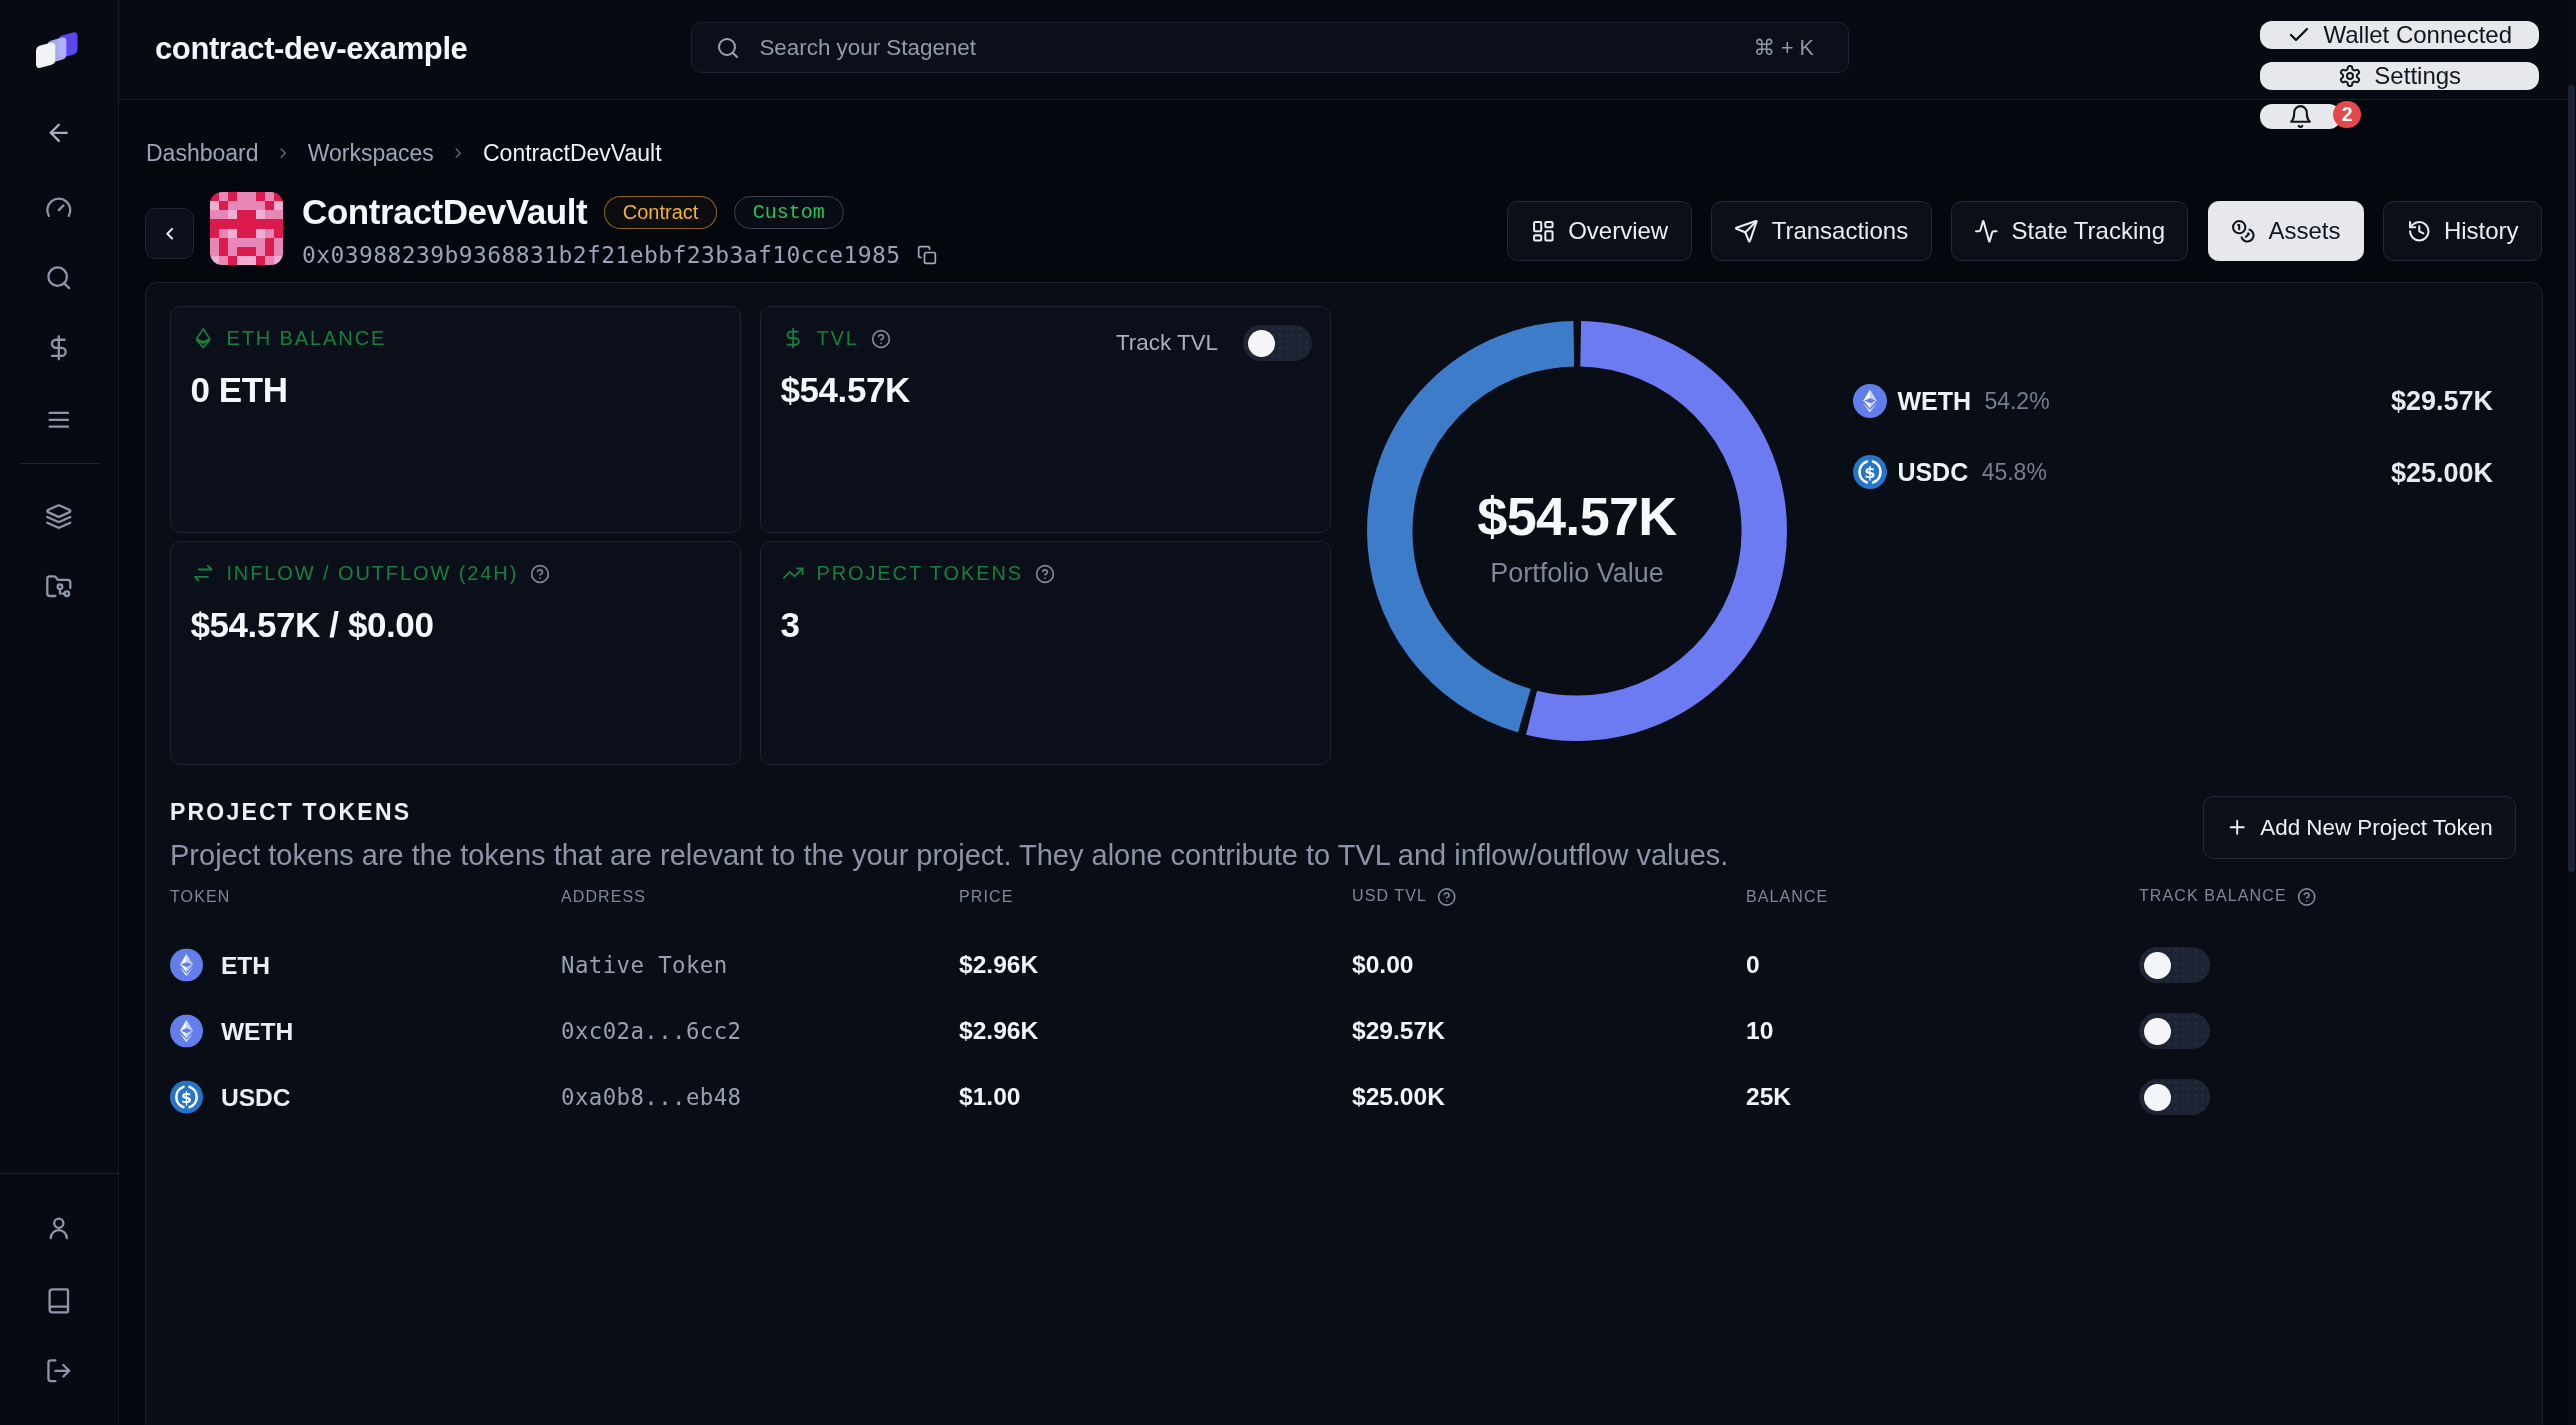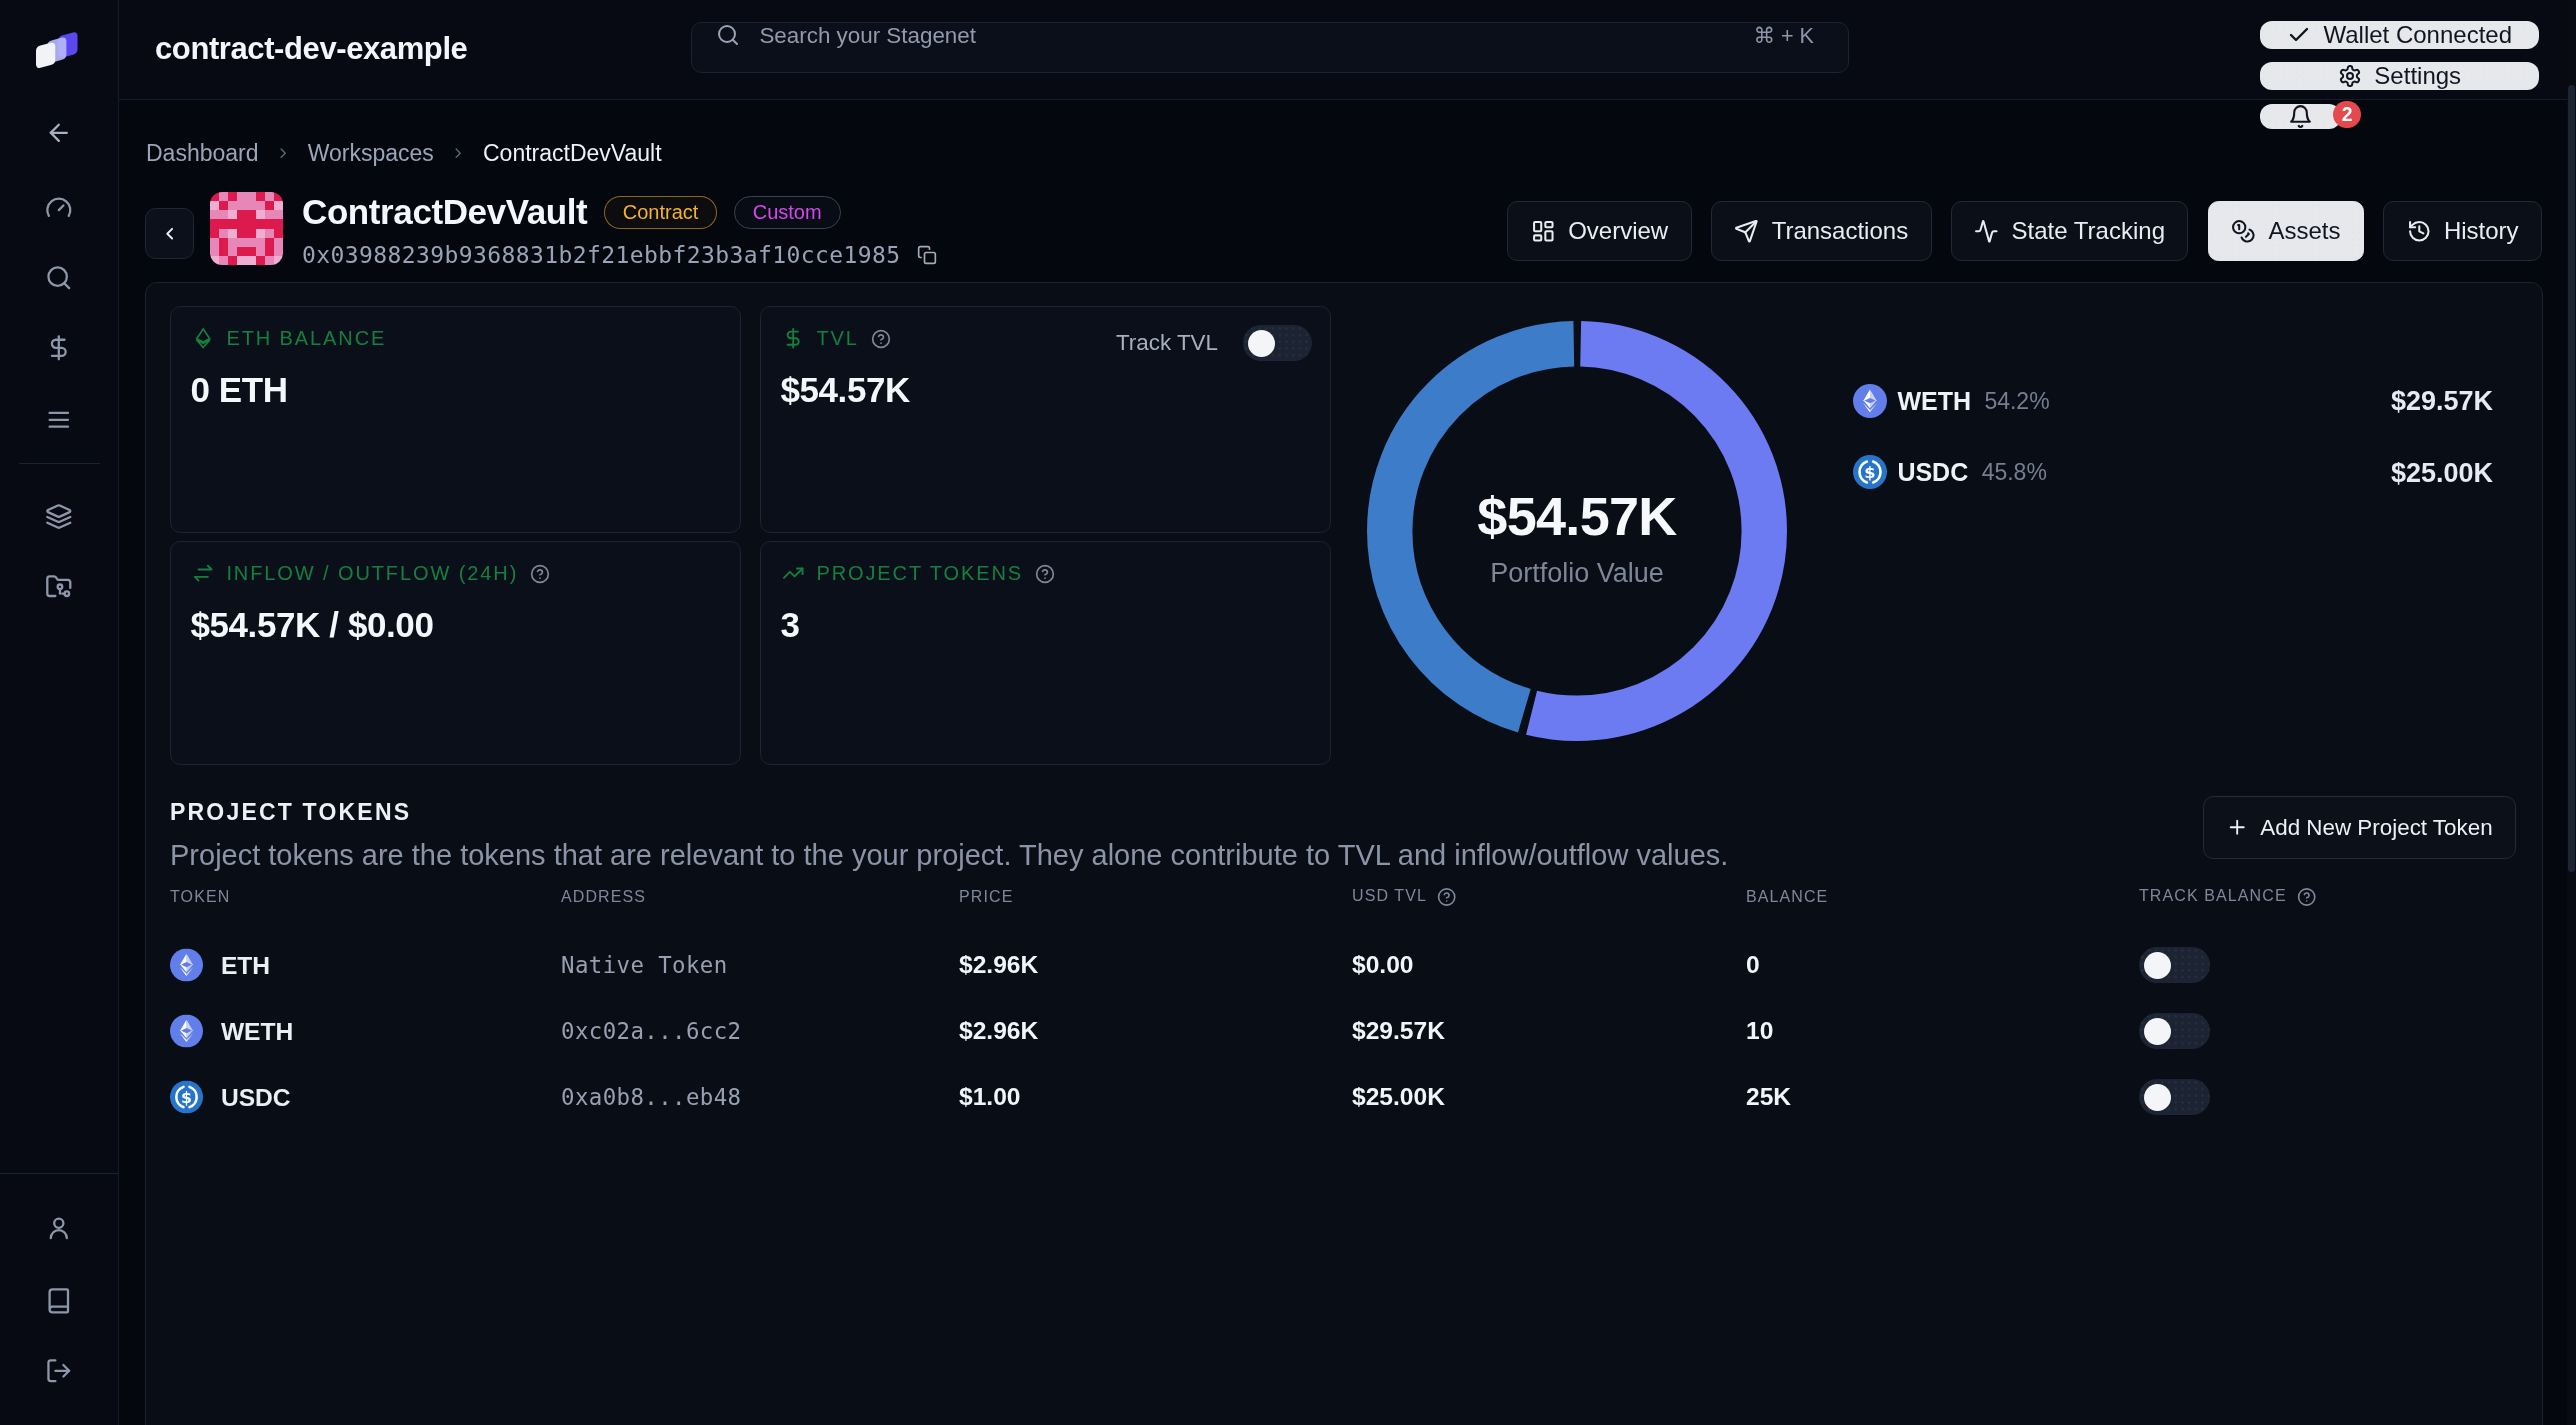--- a/index.html
+++ b/index.html
@@ -29,21 +29,21 @@
 
   
   .topbar {
     position:absolute; left:119px; top:0; width:2457px; height:100px;
     background:#070a12; border-bottom:0.7px solid #151c29;
   }
   .tb-title { position:absolute; left:36px; top:31px; font-size:31px; font-weight:700; letter-spacing:-0.4px; color:#f3f6fa; }
   .searchbar {
     position:absolute; left:572px; top:22.4px; width:1158px; height:51px;
     background:#0b0f19; border:0.7px solid #1c2331; border-radius:10.4px;
-    display:flex; padding:0 34px 0 24px; cursor:text;
+    display:flex; align-items:center; padding:0 34px 0 24px; cursor:text;
   }
   .searchbar .s-icon { width:24px; height:24px; color:#99a3b5; margin-right:19.4px; flex:none; }
   .searchbar .s-ph { font-size:22.4px; color:#919bad; flex:1; }
   .searchbar .s-kbd { font-size:21.6px; color:#8d97a9; }
   .tb-actions { position:absolute; right:37px; top:21px; height:61px; display:flex; gap:13.4px;flex-direction:column; }
   .btn-light {
     height:61px; border-radius:12px; background:#e7e8ec; color:#11151f;
     display:flex; align-items:center; justify-content:center; gap:12px;
     font-size:24px; font-weight:500; padding:0 27px; border:none; cursor:pointer;
     background-image:radial-gradient(rgba(110,120,150,.08) 0.9px, transparent 0.9px);
@@ -67,21 +67,21 @@
     position:absolute; left:145px; top:208px; width:49px; height:51px;
     border-radius:10.4px; background:#0c101a; border:0.7px solid #1f2735;
     display:flex; align-items:center; justify-content:center; cursor:pointer; color:#e8ecf3;
   }
   .back-btn svg { width:19.4px; height:19.4px; }
   .avatar { position:absolute; left:210px; top:192px; width:73px; height:73px; border-radius:12px; overflow:hidden; }
   .title-row { position:absolute; left:302px; top:192px; display:flex; align-items:center; gap:16.4px; }
   .page-title { font-size:35px; font-weight:700; letter-spacing:-0.4px; color:#f4f7fb; }
   .badge { height:33px; border-radius:16.4px; display:flex; align-items:center; padding:0 18px; font-size:20px; }
   .badge-contract { color:#f3b32b; border:1.5px solid rgba(243,179,43,.55); background:rgba(243,179,43,.04); }
-  .badge-custom { color:#d946ef; border:1.5px solid #3a4354; background:rgba(80,95,120,.06); }
+  .badge-custom { color:#22c55e; border:1.5px solid #3a4354; background:rgba(80,95,120,.06);font-family:Liberation Mono, monospace; }
   .addr-row { position:absolute; left:302px; top:242px; display:flex; align-items:center; gap:16.4px; color:#99a3b5; }
   .addr-row .addr { font-size:23px; letter-spacing:0.4px; }
   .addr-row .copy { width:20px; height:20px; cursor:pointer; color:#a2abbc; }
 
   
   .tabs { position:absolute; right:34px; top:201px; display:flex; gap:19.4px; }
   .tab {
     height:60px; border-radius:10.4px; background:#0b0f18; border:0.7px solid #222a39;
     display:flex; align-items:center; gap:12.7px; padding:0 22.4px;
     font-size:24px; color:#e8ecf3; cursor:pointer; white-space:nowrap;

